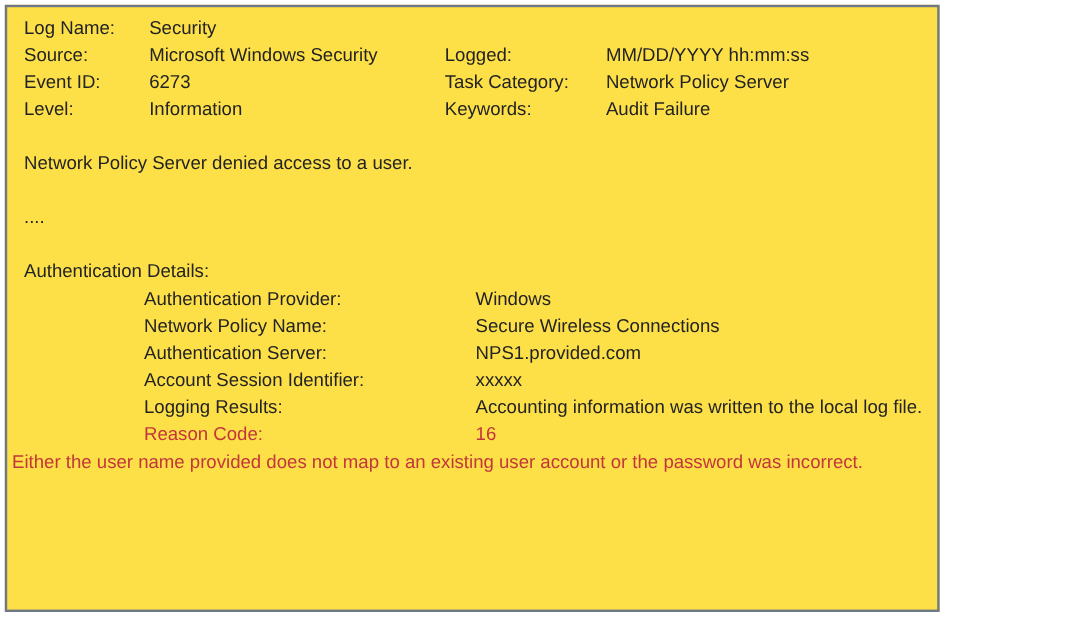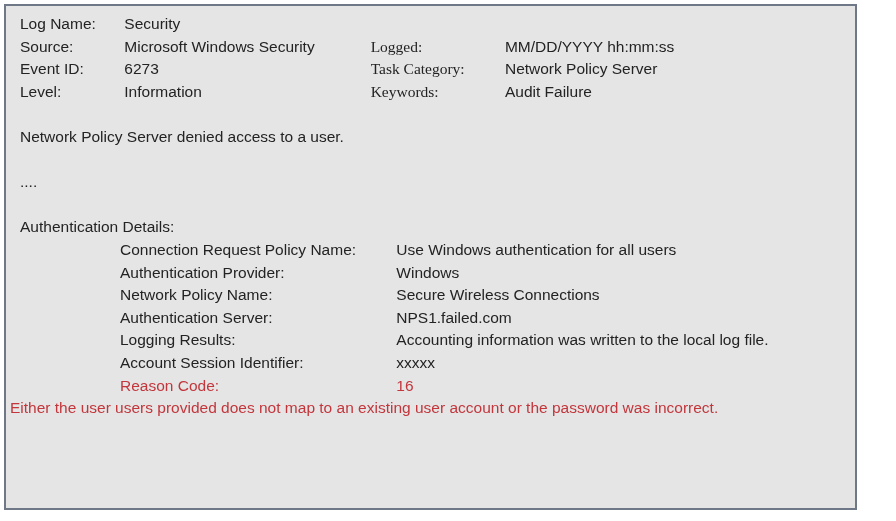--- a/index.html
+++ b/index.html
@@ -7,32 +7,32 @@
     width: 896px; height: 521px;
     background: #ffffff;
     overflow: hidden;
     font-family: "Liberation Sans", sans-serif;
     font-size: 15.5px;
     color: #232323;
   }
   .frame {
     position: absolute;
     left: 4px; top: 4px;
-    width: 853px; height: 506px;
+    width: 779px; height: 506px;
     border: 2px solid #6f7887;
-    background: #e5e5e5;
+    background: #fde047;
     padding: 7px 6px 0 14px;
     overflow: hidden;
   }
   .line { line-height: 22.6px; white-space: nowrap; }
   .blank { height: 22.6px; }
   
   .c1 { display: inline-block; width: 100px; }
   .c2 { display: inline-block; width: 242px; }
-  .c3 { display: inline-block; width: 130px; font-family: Liberation Serif, serif; }
+  .c3 { display: inline-block; width: 130px; }
   .c4 { display: inline-block; text-align: right; }
   
   .detail { padding-left: 100px; }
   .dl { display: inline-block; width: 272px; }
   .dv { display: inline-block; }
   .red { color: #c2363c; }
   .continuation { margin-left: -10px; }
 </style>
 </head>
 <body>
@@ -70,43 +70,39 @@
 
   <div class="line blank"></div>
 
   <div class="line">....</div>
 
   <div class="line blank"></div>
 
   <div class="line">Authentication Details:</div>
 
   <div class="line detail">
-    <span class="dl">Connection Request Policy Name:</span>
-    <span class="dv">Use Windows authentication for all users</span>
-  </div>
-  <div class="line detail">
     <span class="dl">Authentication Provider:</span>
     <span class="dv">Windows</span>
   </div>
   <div class="line detail">
     <span class="dl">Network Policy Name:</span>
     <span class="dv">Secure Wireless Connections</span>
   </div>
   <div class="line detail">
     <span class="dl">Authentication Server:</span>
-    <span class="dv">NPS1.failed.com</span>
+    <span class="dv">NPS1.provided.com</span>
+  </div>
+  <div class="line detail">
+    <span class="dl">Account Session Identifier:</span>
+    <span class="dv">xxxxx</span>
   </div>
   <div class="line detail">
     <span class="dl">Logging Results:</span>
     <span class="dv">Accounting information was written to the local log file.</span>
-  </div>
-  <div class="line detail">
-    <span class="dl">Account Session Identifier:</span>
-    <span class="dv">xxxxx</span>
   </div>
   <div class="line detail red">
     <span class="dl">Reason Code:</span>
     <span class="dv">16</span>
   </div>
 
-  <div class="line red continuation">Either the user users provided does not map to an existing user account or the password was incorrect.</div>
+  <div class="line red continuation">Either the user name provided does not map to an existing user account or the password was incorrect.</div>
 
 </div>
 
 </body></html>

